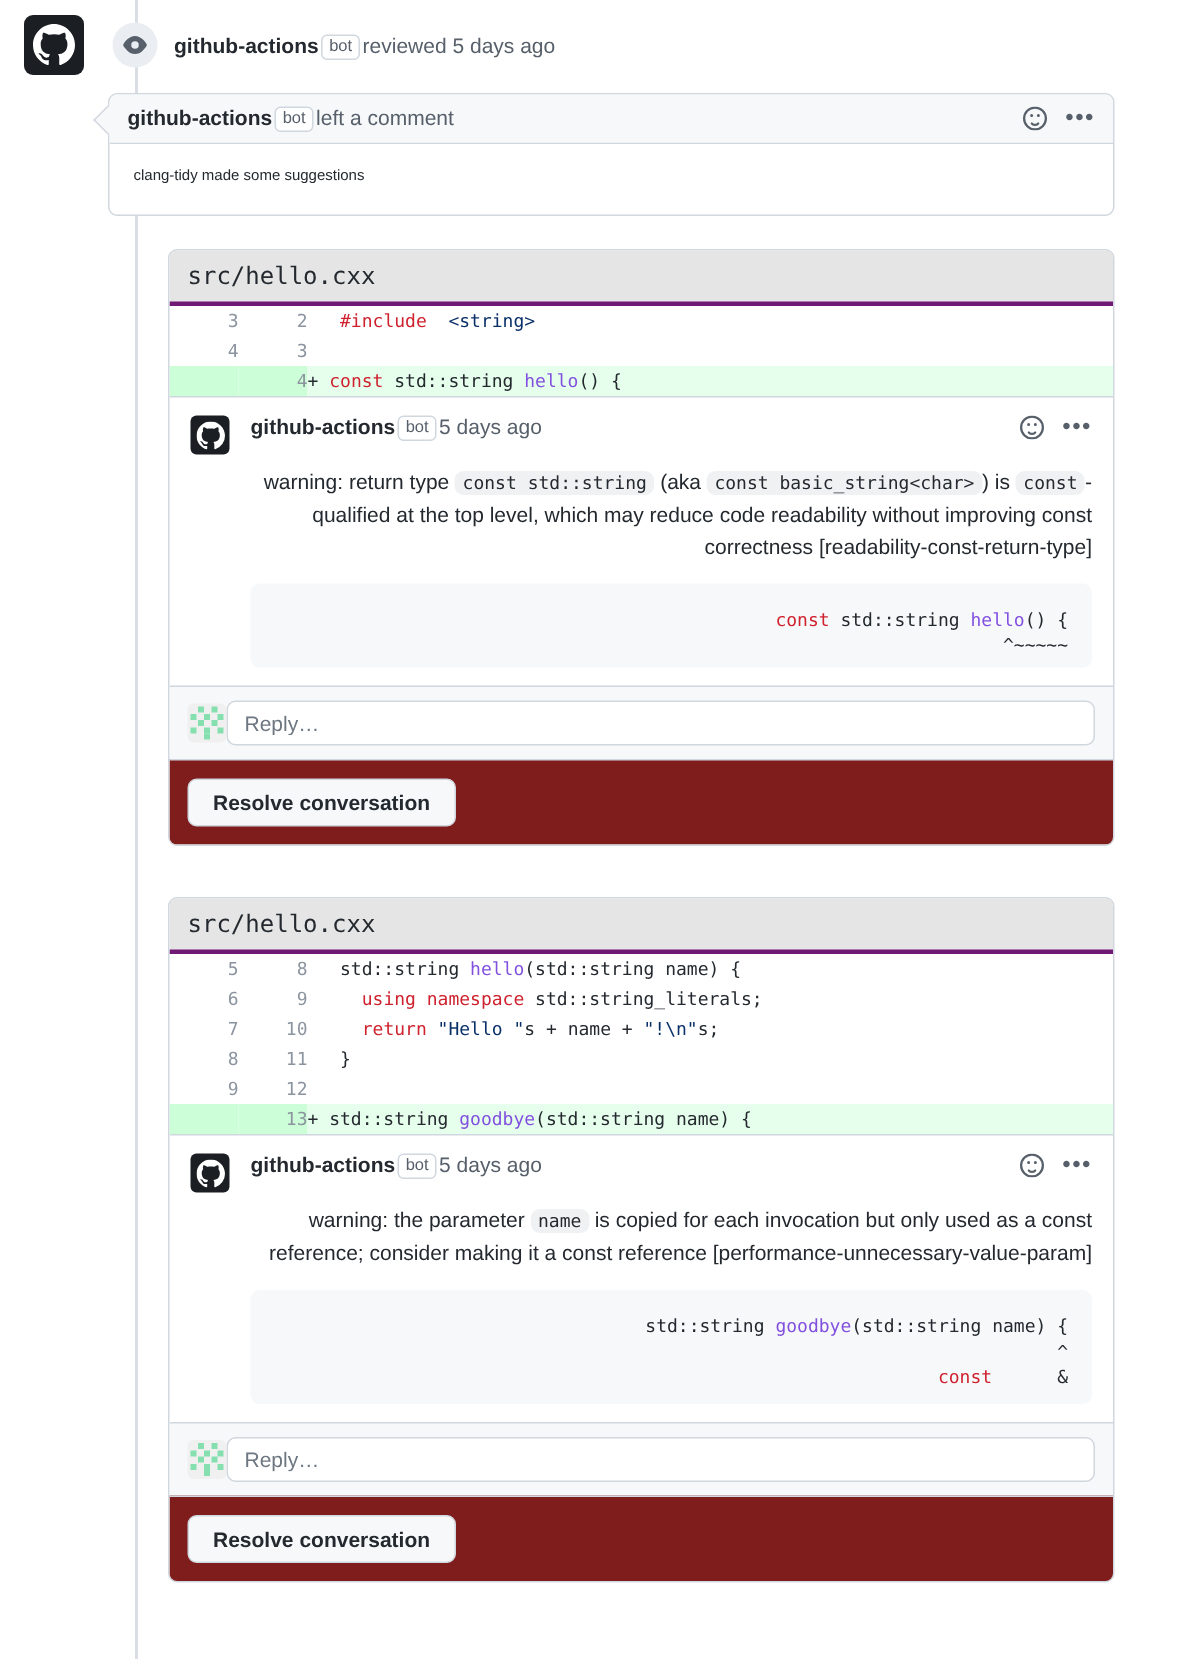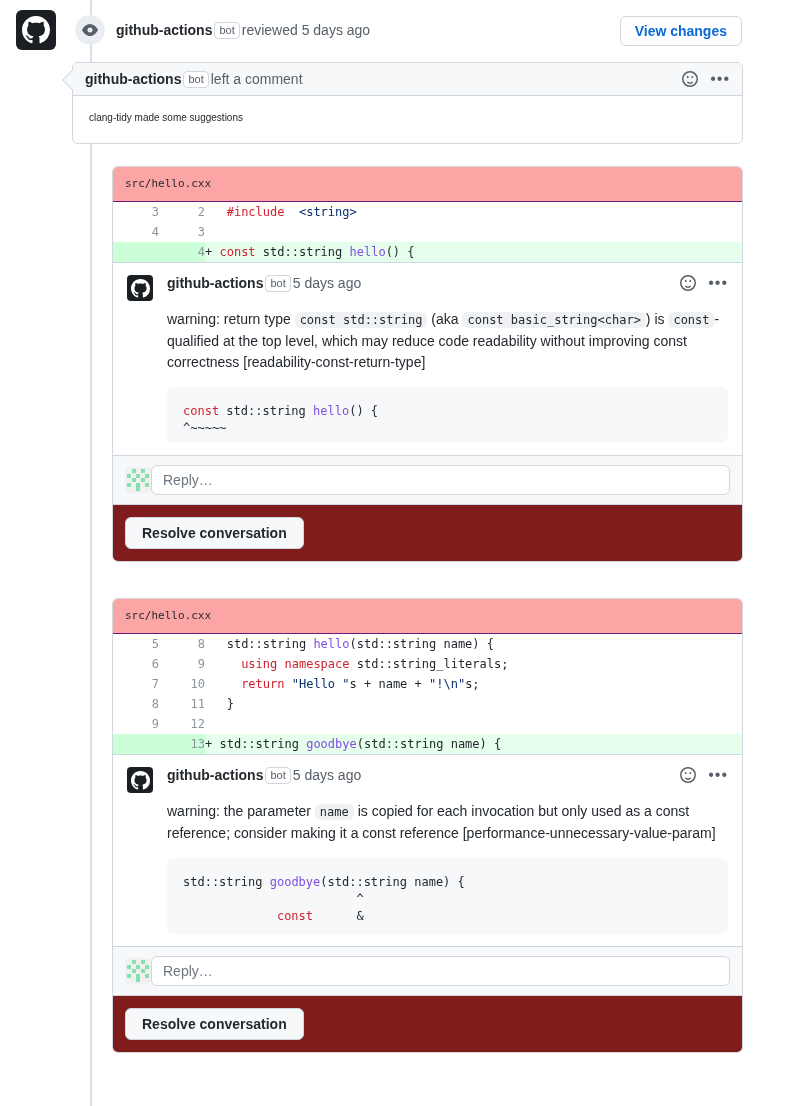--- a/index.html
+++ b/index.html
@@ -158,25 +158,25 @@
   .thread {
     position: absolute;
     left: 112px;
     width: 631px;
     border: 1px solid #d0d7de;
     border-radius: 6px;
     background: #ffffff;
     overflow: hidden;
   }
   .file-header {
-    background: #fca5a5;
-    border-bottom: 1px solid #701a75;
+    background: #e5e5e5;
+    border-bottom: 3px solid #701a75;
     padding: 8px 12px;
     font-family: "DejaVu Sans Mono", monospace;
-    font-size: 11px;
+    font-size: 16px;
     color: #24292f;
     line-height: 18px;
   }
 
   
   table.diff {
     border-collapse: collapse;
     width: 100%;
     font-family: "DejaVu Sans Mono", monospace;
     font-size: 12px;
@@ -203,20 +203,21 @@
   .fn { color: #8250df; }      
   .str { color: #0a3069; }     
   .pre-mark { color: #24292f; }
 
   
   .rcomment {
     border-top: 1px solid #d0d7de;
     padding: 10px 14px 4px 14px;
     position: relative;
     display: flex;
+    text-align: right;
   }
   .rc-avatar {
     width: 26px; height: 26px;
     border-radius: 4px;
     background: #1b1f23;
     flex: 0 0 26px;
     display: flex; align-items: center; justify-content: center;
     margin-top: 2px;
   }
   .rc-avatar svg { width: 19px; height: 19px; fill: #ffffff; }
@@ -330,21 +331,20 @@
     <div class="eye-badge">
       <svg viewBox="0 0 16 16" aria-hidden="true">
           <path d="M8 2c1.981 0 3.671.992 4.933 2.078 1.27 1.091 2.187 2.345 2.637 3.023a1.62 1.62 0 0 1 0 1.798c-.45.678-1.367 1.932-2.637 3.023C11.67 13.008 9.981 14 8 14c-1.981 0-3.671-.992-4.933-2.078C1.797 10.83.88 9.576.43 8.898a1.62 1.62 0 0 1 0-1.798c.45-.677 1.367-1.931 2.637-3.022C4.33 2.992 6.019 2 8 2ZM8 5.5a2.5 2.5 0 1 0 0 5 2.5 2.5 0 0 0 0-5Z"></path>
         </svg>
     </div>
 
     <div class="review-text">
       <span class="user">github-actions</span><span class="bot-badge">bot</span><span>reviewed 5 days ago</span>
     </div>
 
-    <button class="view-changes">View changes</button>
   </div>
 
   <div class="comment-box">
     <div class="bubble-arrow"></div>
     <div class="comment-head">
       <div class="title">
         <span class="user">github-actions</span><span class="bot-badge">bot</span><span>left a comment</span>
       </div>
       <div class="head-actions">
         <span class="icon-btn">

